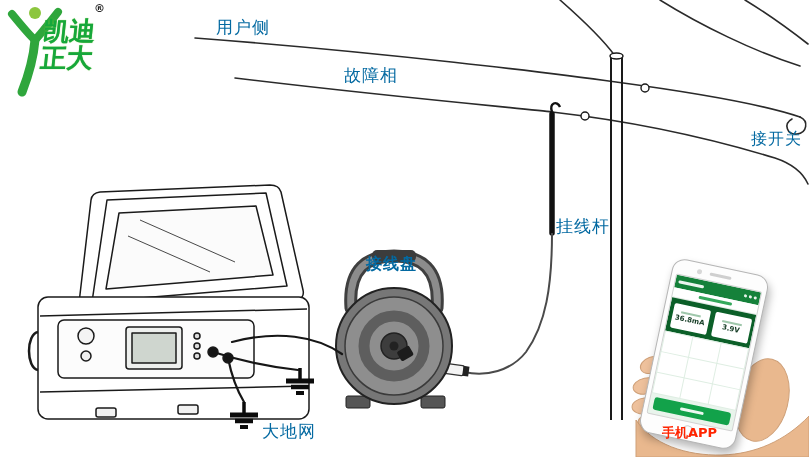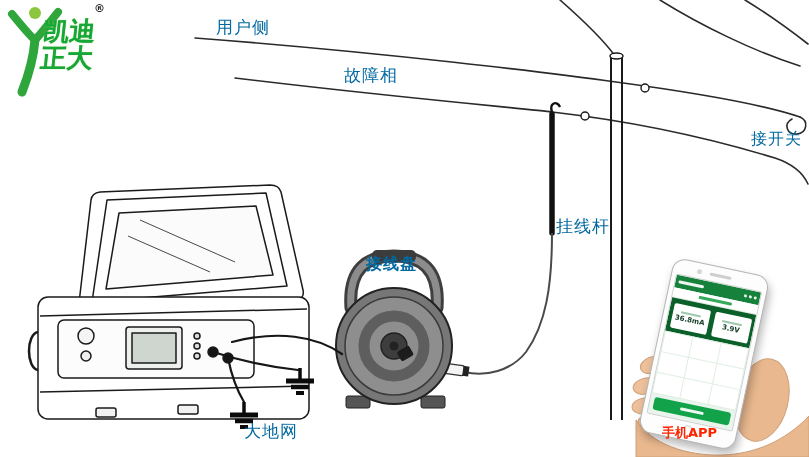--- a/index.html
+++ b/index.html
@@ -9,21 +9,21 @@
   }
   #art{position:absolute;left:0;top:0;z-index:1;}
   
   .lbl{position:absolute;z-index:3;color:#0369a1;font-size:17px;font-weight:500;
        letter-spacing:1px;white-space:nowrap;}
   #lbl-user{left:216px;top:16px;}
   #lbl-fault{left:344px;top:64px;}
   #lbl-switch{left:751px;top:129px;font-size:16px;}
   #lbl-reel{left:366px;top:234px;font-size:16px;font-weight:700;margin-top:20px;}
   #lbl-rod{left:556px;top:215px;}
-  #lbl-earth{left:244px;top:420px;text-align:right;}
+  #lbl-earth{left:262px;top:420px;text-align:right;}
   #lbl-app{left:662px;top:424px;color:#ff2400;font-weight:700;font-size:13px;letter-spacing:0;}
   
   .logo{position:absolute;left:2px;top:2px;width:120px;height:98px;z-index:3;}
   .logo svg{position:absolute;left:0;top:0;}
   .logo-cn{position:absolute;left:40px;top:16px;display:flex;flex-direction:column;
     color:#16a73b;font-weight:700;font-size:26px;line-height:1.05;
     transform:skewX(-6deg);text-shadow:0 0 1px #7cc93f;}
   .reg{position:absolute;left:92px;top:0px;font-size:11px;color:#222;font-weight:700;}
   
   .phone{position:absolute;left:655px;top:265px;width:96px;height:176px;z-index:2;

